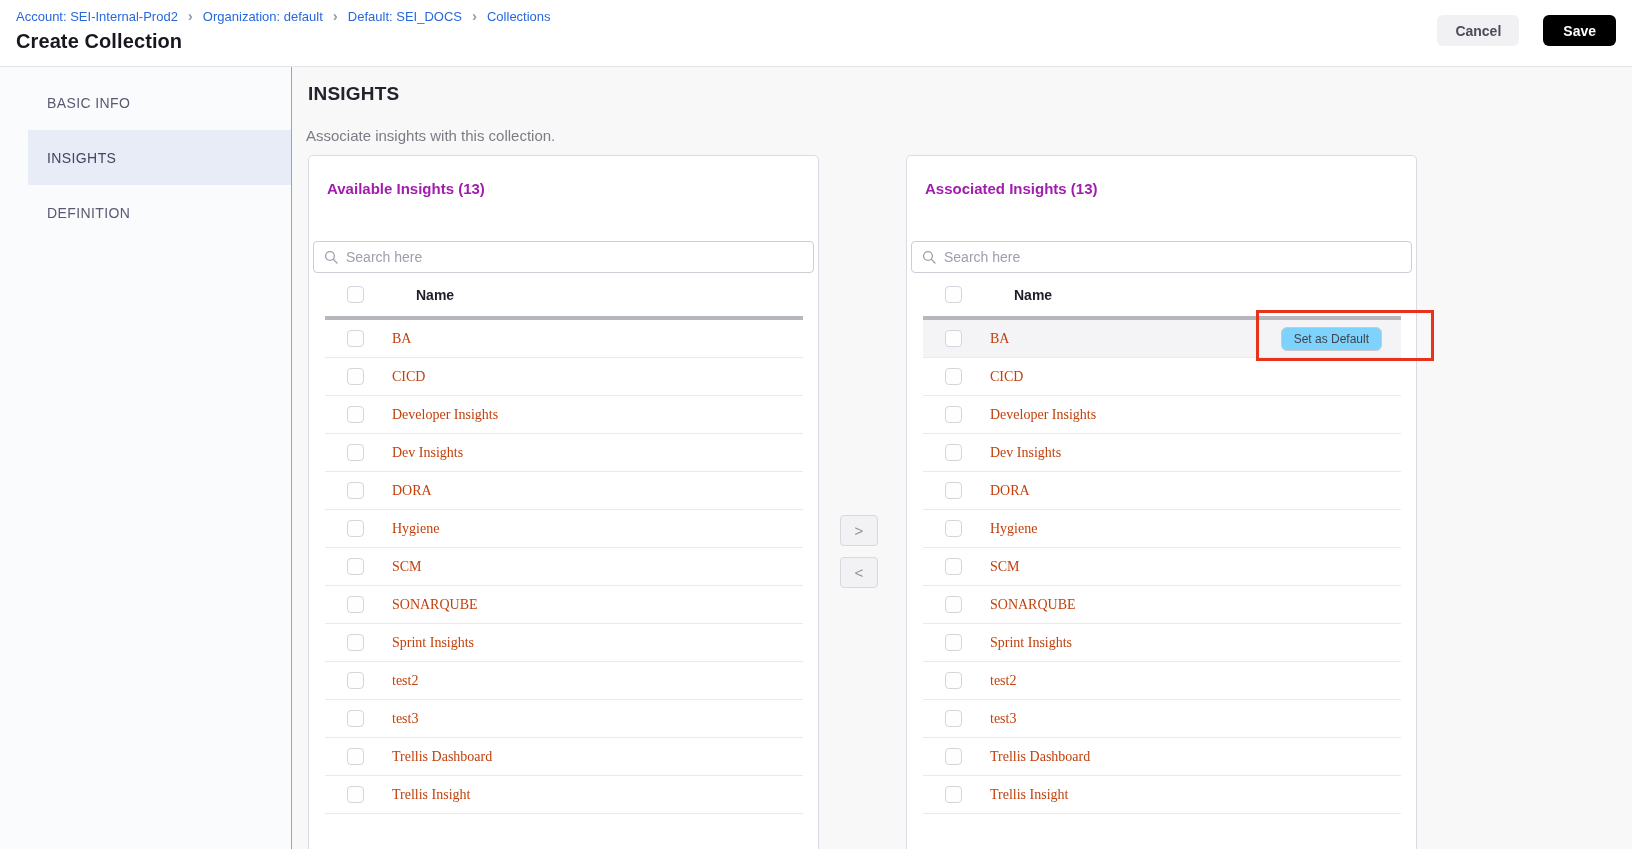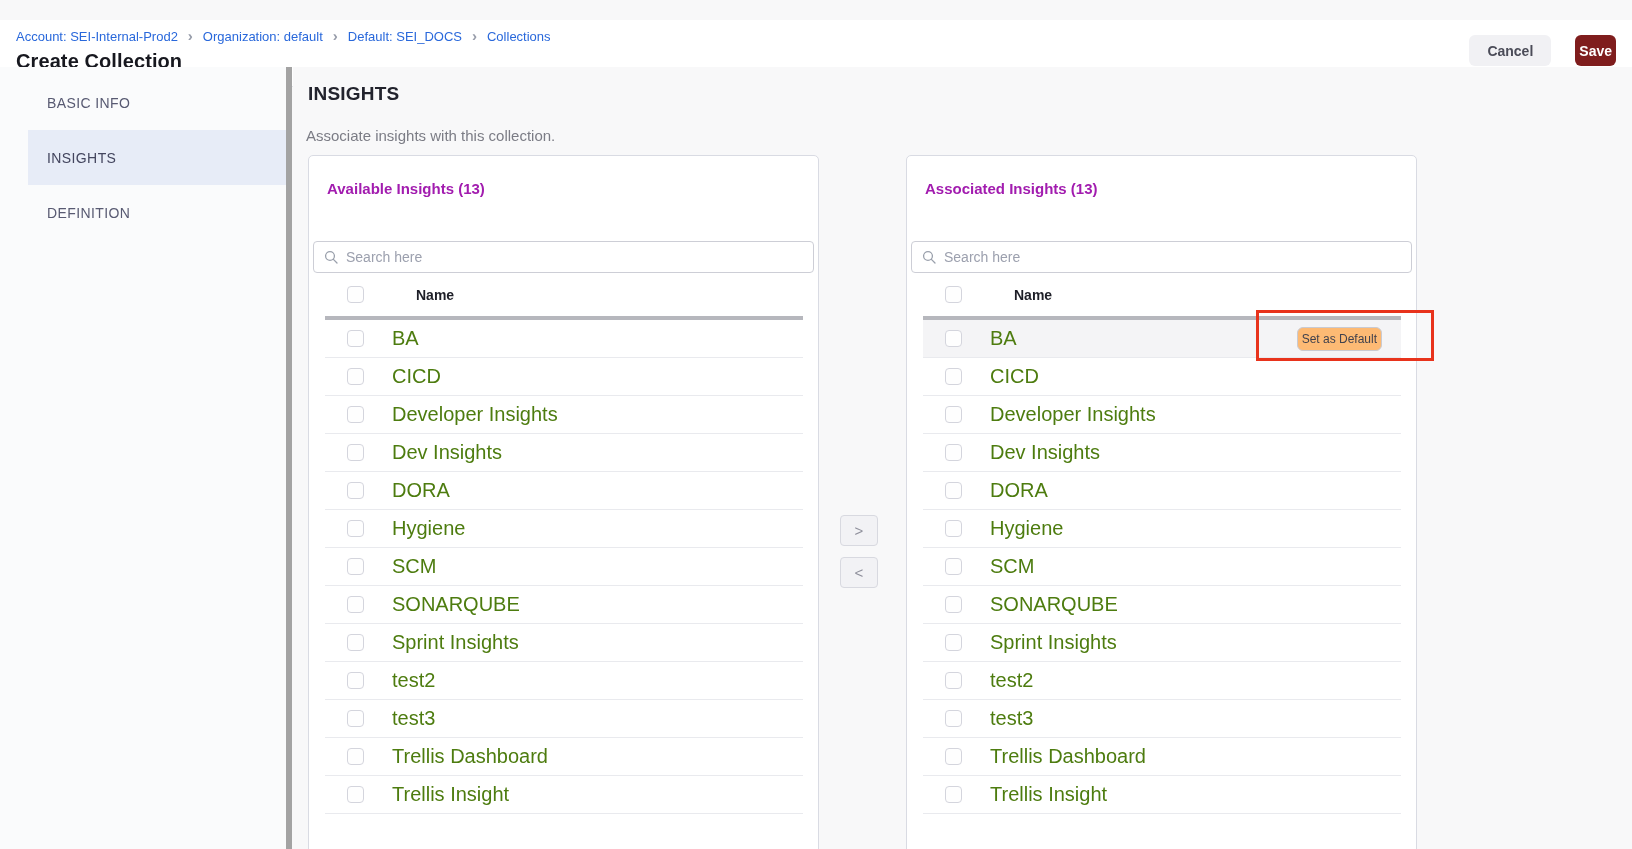--- a/index.html
+++ b/index.html
@@ -7,35 +7,35 @@
   body {
     font-family: "Liberation Sans", sans-serif;
     background:#f8f8f9;
     position:relative;
     color:#24252e;
   }
 
   
   .topbar {
     position:absolute; left:0; top:0; width:1632px; height:67px;
-    background:#ffffff; border-bottom:1px solid #e3e4e9;margin-top:20px;
+    background:#ffffff; border-bottom:1px solid #e3e4e9;
   }
   .breadcrumb { position:absolute; left:16px; top:9px; font-size:13px; display:flex; align-items:center; }
   .breadcrumb a { color:#2968db; text-decoration:none; cursor:pointer; }
   .breadcrumb .sep { color:#989daa; margin:0 10px; font-size:15px; font-weight:700; line-height:1; transform:translateY(-1px); }
   .page-title { position:absolute; left:16px; top:30px; font-size:20px; font-weight:700; color:#17181f; letter-spacing:.1px; }
   .topbar-actions { position:absolute; right:16px; top:15px; display:flex; gap:24px; }
   .btn { border:none; border-radius:6px; height:31px; font-family:inherit; font-size:14px; font-weight:700; cursor:pointer; }
   .btn-secondary { background:#f1f1f4; color:#4b4c58; padding:0 18px; }
-  .btn-primary { background:#7f1d1d; color:#ffffff; padding:0 4px; }
+  .btn-primary { background:#000000; color:#ffffff; padding:0 20px; }
 
   
   .sidebar {
     position:absolute; left:0; top:67px; width:292px; height:782px;
-    background:#fafbfc; border-right:6px solid #a3a3a3; padding-top:8px;
+    background:#fafbfc; border-right:1px solid #a3a3a3; padding-top:8px;
   }
   .nav-item {
     margin-left:28px; height:55px; display:flex; align-items:center;
     padding-left:19px; font-size:14px; letter-spacing:.4px; color:#585a72; cursor:pointer;
   }
   .nav-item.active { background:#e7ecf7; color:#43455e; }
 
   
   .content { position:absolute; left:293px; top:67px; width:1339px; height:782px; background:#f8f8f9; overflow:hidden; }
   .section-heading { position:absolute; left:15px; top:16px; font-size:19px; font-weight:600; color:#22232d; letter-spacing:.2px; }
@@ -66,24 +66,24 @@
   .thead-divider { height:4px; background:#b6b7bd; }
   .row {
     height:38px; display:flex; align-items:center;
     border-bottom:1px solid #e9eaee; cursor:pointer; background:#fff;
   }
   .row.highlighted { background:#f4f4f6; }
   .checkbox {
     width:17px; height:17px; margin-left:22px; flex:0 0 auto;
     border:1px solid #d4d5dd; border-radius:4px; background:#fefefe; cursor:pointer;
   }
-  .row-name { margin-left:28px; font-size:20px; color:#4d7c0f; }
+  .row-name { margin-left:28px; font-size:14px; color:#c2410c;font-family:Liberation Serif, serif; }
   .set-default-btn {
-    margin-left:auto; margin-right:19px; height:24px; padding:0 4px;
-    background:#fdba74; border:1px solid #c9cad2; border-radius:6px;
+    margin-left:auto; margin-right:19px; height:24px; padding:0 12px;
+    background:#7dd3fc; border:1px solid #c9cad2; border-radius:6px;
     font-family:inherit; font-size:12px; color:#41424d; cursor:pointer;
   }
 
   .transfer-btn {
     position:absolute; left:547px; width:38px; height:31px;
     background:#f2f2f5; border:1px solid #d8d9e0; border-radius:4px;
     color:#8e8f9b; font-size:15px; font-family:inherit; cursor:pointer;
     display:flex; align-items:center; justify-content:center; line-height:1;
   }
   .transfer-right { top:448px; }

